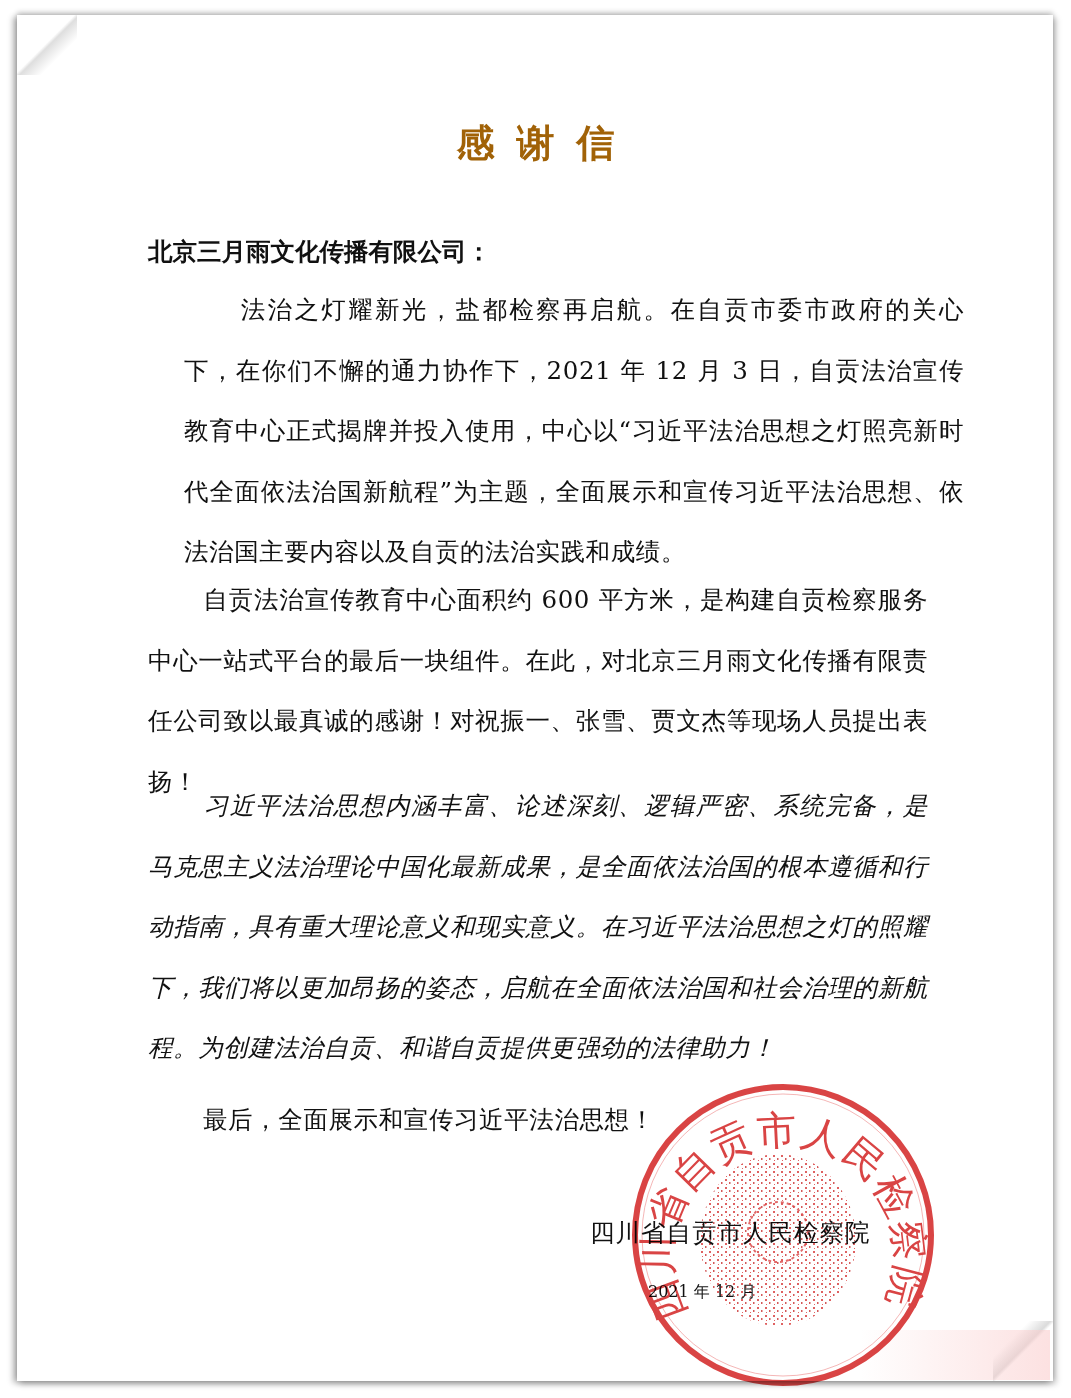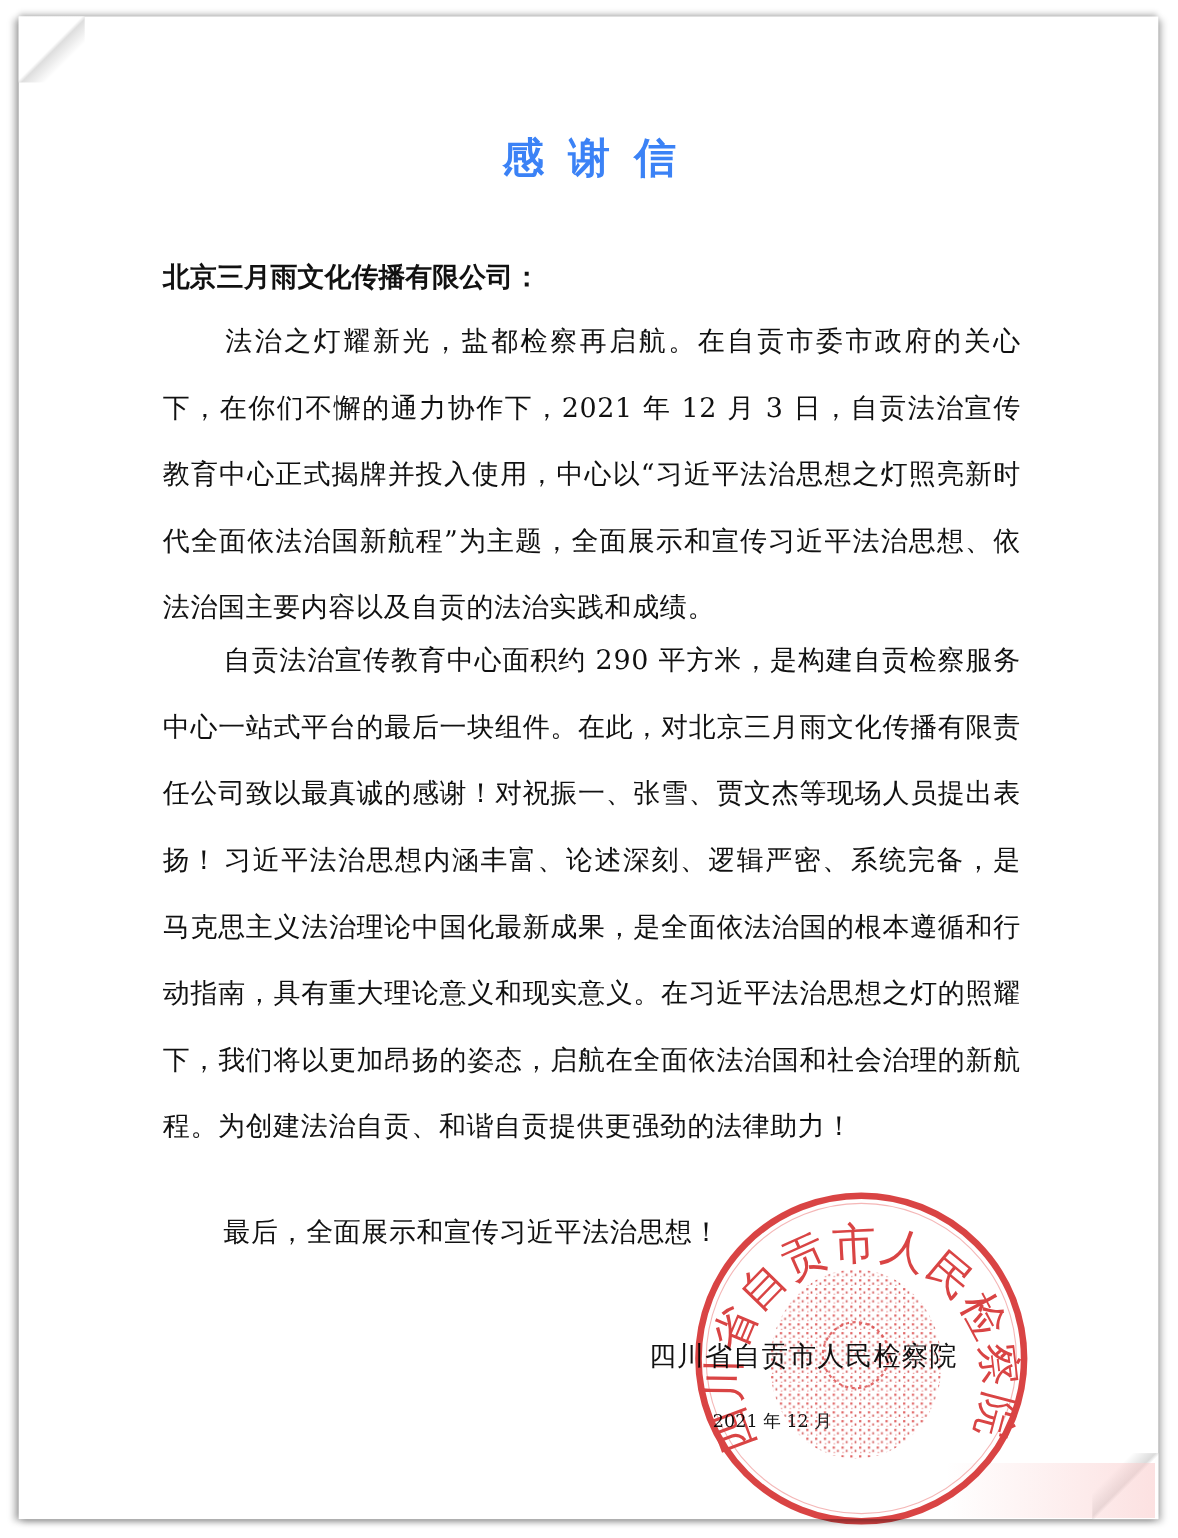--- a/index.html
+++ b/index.html
@@ -42,21 +42,21 @@
       position: absolute;
       left: 0;
       top: 118px;
       width: 1071px;
       text-align: center;
       font-family: "DejaVu Sans", "Liberation Sans", sans-serif;
       font-size: 38px;
       font-weight: bold;
       letter-spacing: 22px;
       text-indent: 22px;
-      color: #3b82f6;
+      color: #a16207;
     }
     .salutation {
       position: absolute;
       left: 148px;
       top: 237px;
       font-size: 24.5px;
       line-height: 30px;
       white-space: nowrap;
       font-weight: bold;
     }
@@ -64,23 +64,23 @@
       position: absolute;
       left: 148px;
       width: 780px;
       font-size: 24.5px;
       line-height: 60.5px;
       text-align: justify;
       text-align-last: left;
       letter-spacing: 0.6px;
     }
     .para .indent { display: inline-block; width: 55px; }
-    .p1 { top: 280px; }
+    .p1 { top: 280px; margin-left: 36px; }
     .p2 { top: 570px; }
-    .p3 { top: 752px; }
+    .p3 { top: 776px; font-style: italic; }
     .p4 { top: 1090px; }
     .sign-org {
       position: absolute;
       left: 590px;
       top: 1218px;
       font-size: 24.5px;
       line-height: 30px;
       white-space: nowrap;
       letter-spacing: 1px;
       z-index: 2;
@@ -121,21 +121,21 @@
   <div class="corner-curl-tl"></div>
   <div class="corner-curl-br"></div>
 </div>
 
 <div class="title">感谢信</div>
 
 <div class="salutation">北京三月雨文化传播有限公司：</div>
 
 <div class="para p1"><span class="indent"></span><span>法治之灯耀新光，盐都检察再启航。在自贡市委市政府的关心下，在你们不懈的通力协作下，2021 年 12 月 3 日，自贡法治宣传教育中心正式揭牌并投入使用，中心以“习近平法治思想之灯照亮新时代全面依法治国新航程”为主题，全面展示和宣传习近平法治思想、依法治国主要内容以及自贡的法治实践和成绩。</span></div>
 
-<div class="para p2"><span class="indent"></span><span>自贡法治宣传教育中心面积约 290 平方米，是构建自贡检察服务中心一站式平台的最后一块组件。在此，对北京三月雨文化传播有限责任公司致以最真诚的感谢！对祝振一、张雪、贾文杰等现场人员提出表扬！</span></div>
+<div class="para p2"><span class="indent"></span><span>自贡法治宣传教育中心面积约 600 平方米，是构建自贡检察服务中心一站式平台的最后一块组件。在此，对北京三月雨文化传播有限责任公司致以最真诚的感谢！对祝振一、张雪、贾文杰等现场人员提出表扬！</span></div>
 
 <div class="para p3"><span class="indent"></span><span>习近平法治思想内涵丰富、论述深刻、逻辑严密、系统完备，是马克思主义法治理论中国化最新成果，是全面依法治国的根本遵循和行动指南，具有重大理论意义和现实意义。在习近平法治思想之灯的照耀下，我们将以更加昂扬的姿态，启航在全面依法治国和社会治理的新航程。为创建法治自贡、和谐自贡提供更强劲的法律助力！</span></div>
 
 <div class="para p4"><span class="indent"></span><span>最后，全面展示和宣传习近平法治思想！</span></div>
 
 <div class="sign-org">四川省自贡市人民检察院</div>
 <div class="sign-date">2021 年 12 月</div>
 
 <div class="seal-tint"></div>
 

